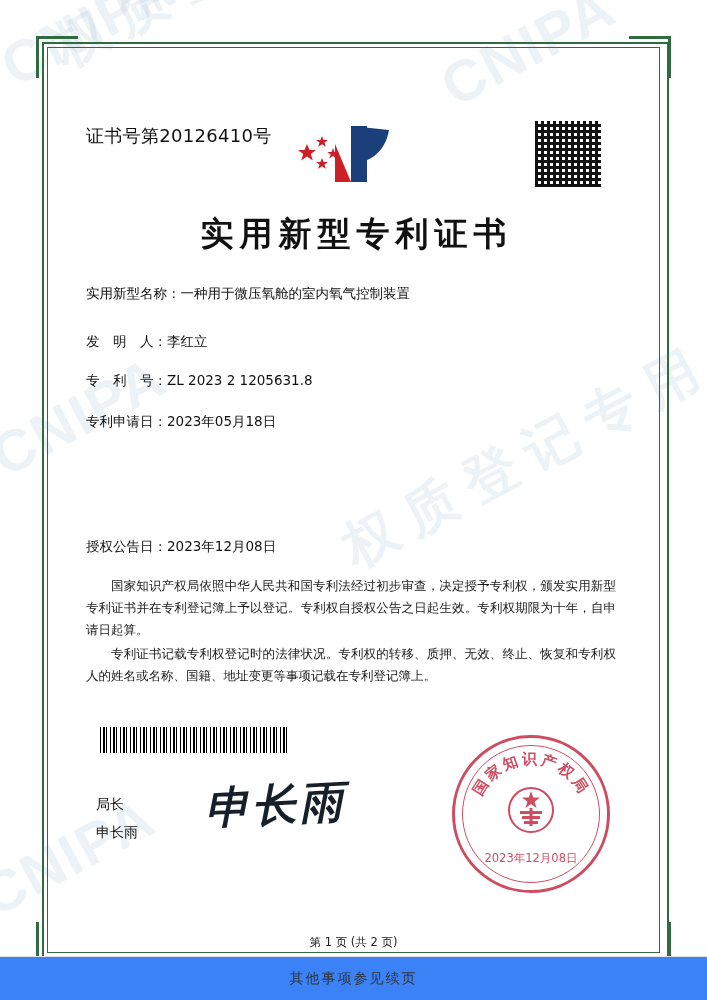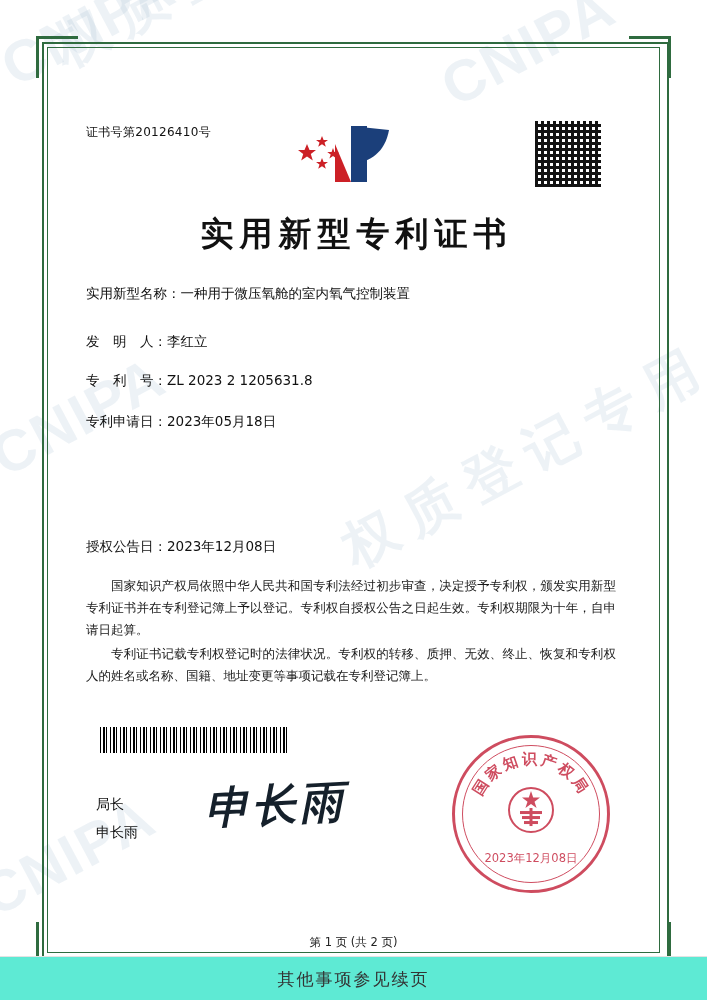--- a/index.html
+++ b/index.html
@@ -77,21 +77,21 @@
     position: absolute;
     inset: 0;
     z-index: 3;
   }
 
   .cert-no {
     position: absolute;
     left: 86px;
     top: 124px;
     font-family: "DejaVu Sans", sans-serif;
-    font-size: 12px;
+    font-size: 18px;
     color: #111;
     letter-spacing: 0.3px;
   }
 
   
   .logo {
     position: absolute;
     left: 289px;
     top: 118px;
     width: 120px;
@@ -269,27 +269,27 @@
     font-family: "DejaVu Sans", sans-serif;
     font-size: 11.5px;
     color: #222;
   }
 
   .footer-note {
     position: absolute;
     left: 0; right: 0;
     top: 956px;
     height: 44px;
-    background: #5eead4;
+    background: #3b82f6;
     border-top: 1px solid #e3e3e3;
     display: flex;
     align-items: center;
     justify-content: center;
     font-family: "DejaVu Sans", sans-serif;
-    font-size: 17px;
+    font-size: 14px;
     color: #333;
     letter-spacing: 2px;
     z-index: 4;
   }
 </style>
 </head>
 <body>
 
 <div class="watermark-layer">
   <div class="wm" style="left:-10px; top:40px; font-size:58px; transform:rotate(-28deg);">CNIPA</div>

